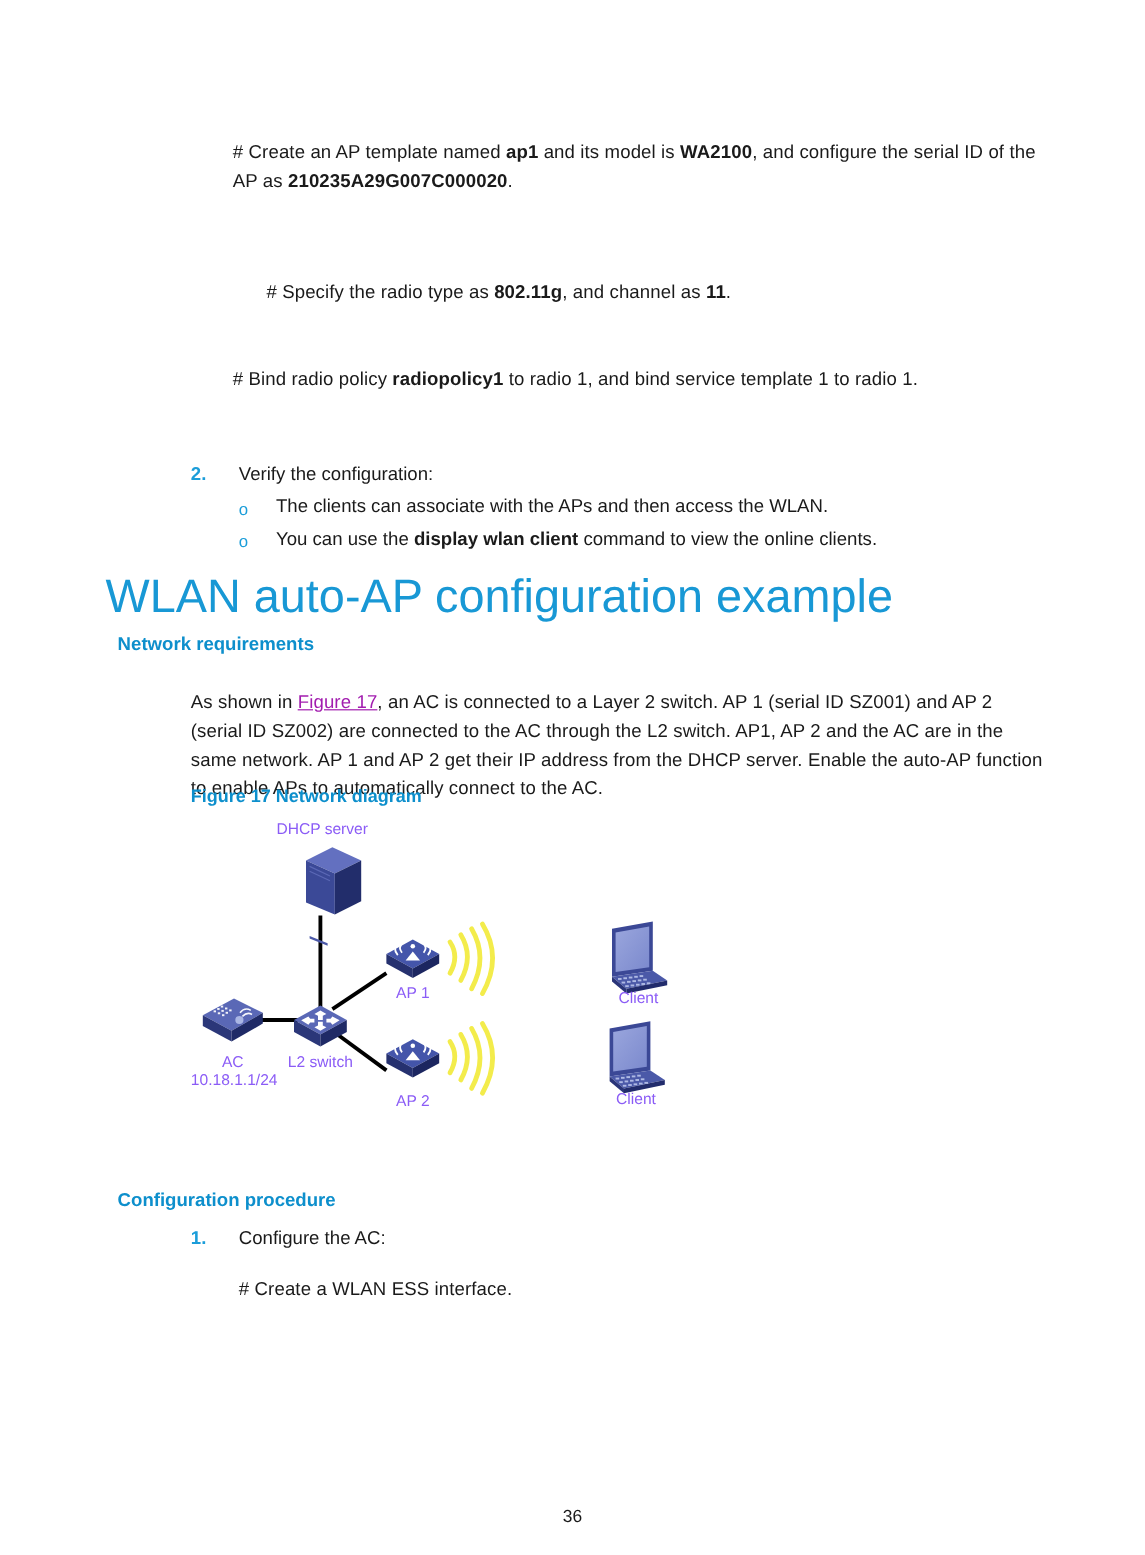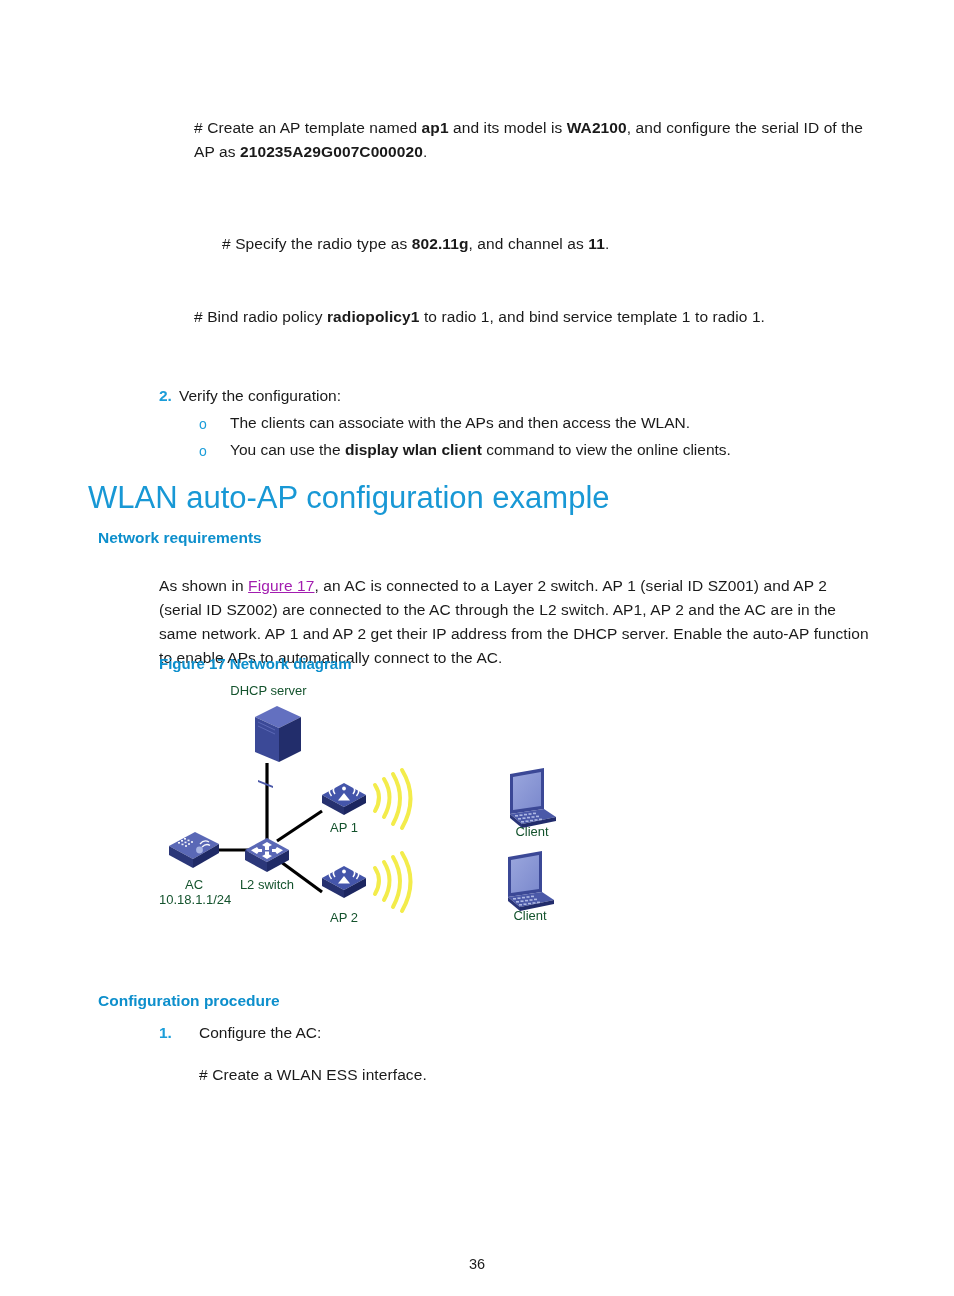--- a/index.html
+++ b/index.html
@@ -32,21 +32,21 @@
     letter-spacing: 0.1px;
   }
   .para b { font-weight: bold; }
 
   .body-col  { left: 194px; width: 680px; }
 
   
   .h1 {
     position: absolute;
     left: 88px;
-    font-size: 31px;
+    font-size: 39px;
     line-height: 38px;
     font-weight: normal;
     color: #1898d5;
     letter-spacing: 0px;
     margin: 0;
   }
   .h2 {
     position: absolute;
     left: 98px;
     font-size: 15.5px;
@@ -103,39 +103,39 @@
     left: 159px;
     top: 678px;
     width: 430px;
     height: 292px;
   }
   .diagram svg { display: block; }
   .dlabel {
     position: absolute;
     font-size: 13px;
     line-height: 16px;
-    color: #14532d;
+    color: #8b5cf6;
     text-align: center;
     white-space: nowrap;
   }
 </style>
 </head>
 <body>
 
 <div class="page">
 
   <p class="para body-col" style="top:100px;"><span># Create an AP template named </span><b>ap1</b><span> and its model is </span><b>WA2100</b><span>, and configure the serial ID of the AP as </span><b>210235A29G007C000020</b><span>.</span></p>
 
   <p class="para body-col" style="top:216px;margin-left:28px;"><span># Specify the radio type as </span><b>802.11g</b><span>, and channel as </span><b>11</b><span>.</span></p>
 
   <p class="para body-col" style="top:289px;"><span># Bind radio policy </span><b>radiopolicy1</b><span> to radio 1, and bind service template 1 to radio 1.</span></p>
 
   <div class="li" style="left:159px; top:384px; width:715px;">
     <span class="marker" style="left:0; top:0;">2.</span>
-    <span class="li-text" style="margin-left:20px;">Verify the configuration:</span>
+    <span class="li-text" style="margin-left:40px;">Verify the configuration:</span>
   </div>
 
   <div class="li" style="left:199px; top:411px; width:675px;">
     <span class="marker omark" style="left:0; top:1px;">o</span>
     <span class="li-text" style="margin-left:31px;">The clients can associate with the APs and then access the WLAN.</span>
   </div>
 
   <div class="li" style="left:199px; top:438px; width:675px;">
     <span class="marker omark" style="left:0; top:1px;">o</span>
     <span class="li-text" style="margin-left:31px;"><span>You can use the </span><b>display wlan client</b><span> command to view the online clients.</span></span>

